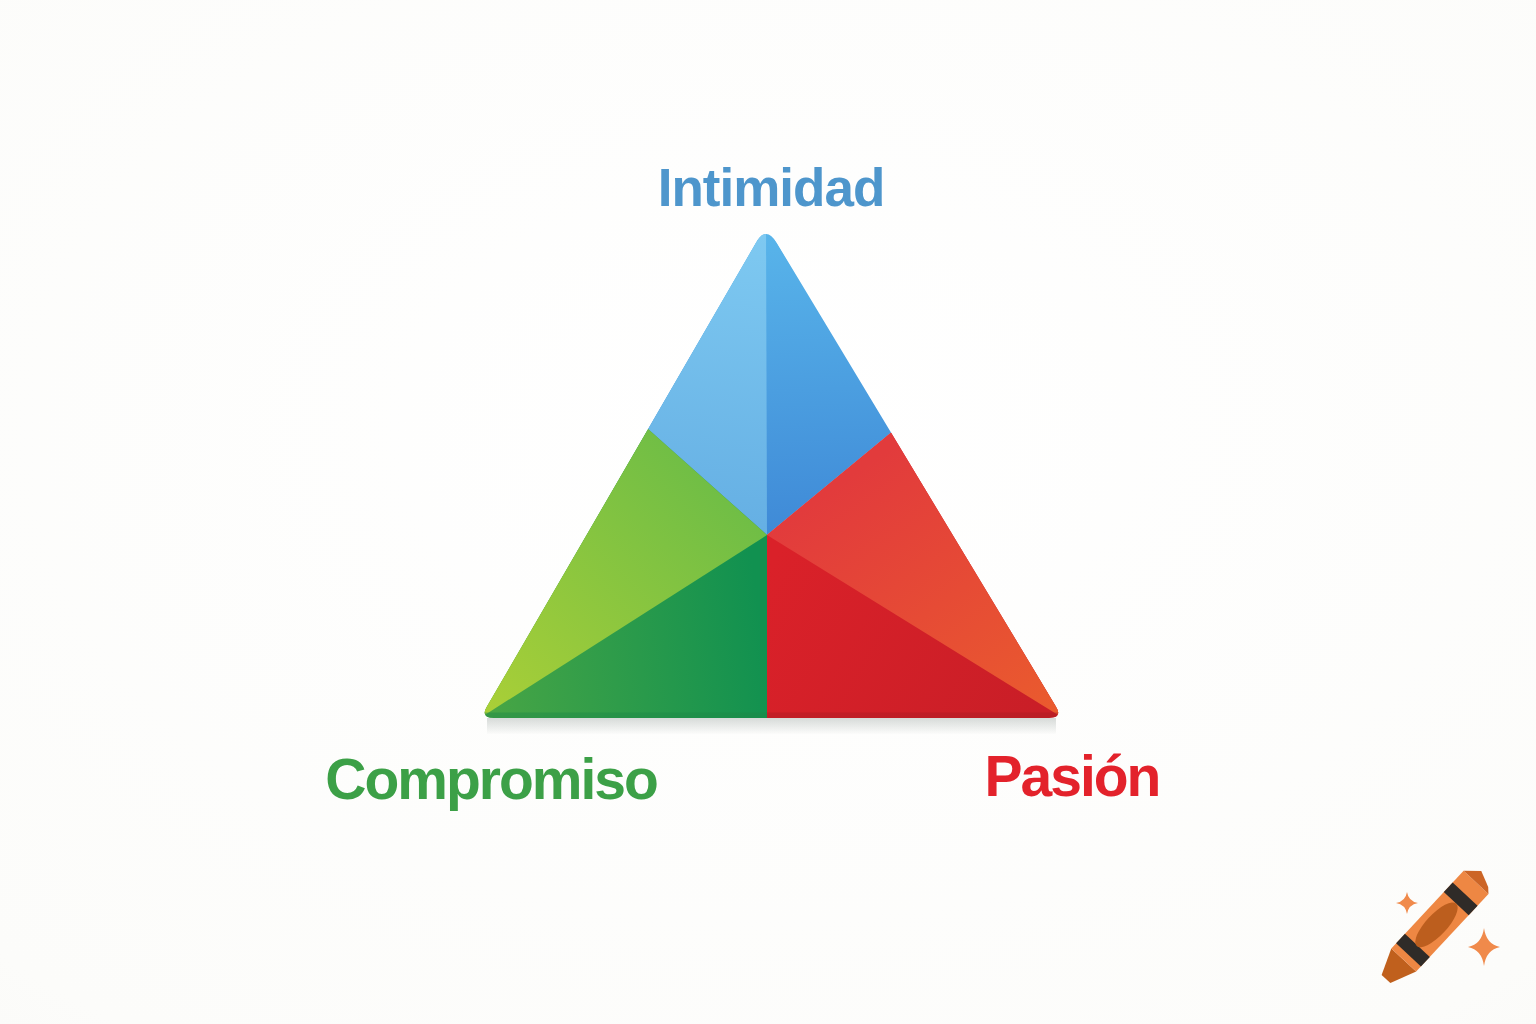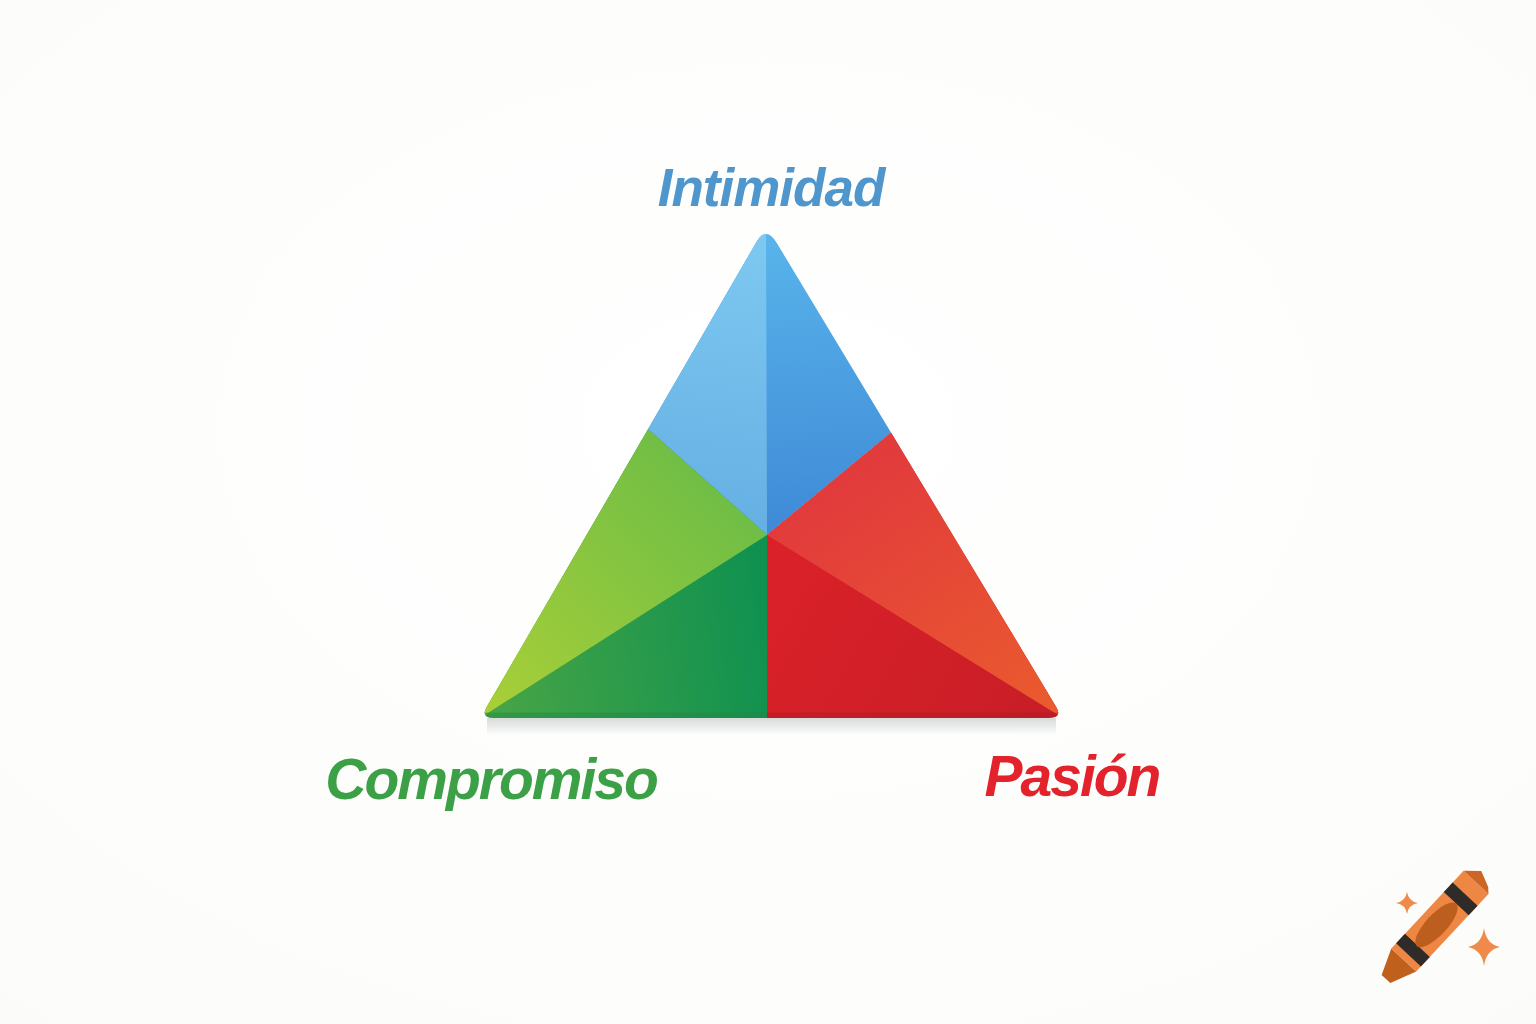--- a/index.html
+++ b/index.html
@@ -1,21 +1,21 @@
 <!DOCTYPE html>
 <html><head>
 <meta charset="utf-8">
 <style>
   html, body { margin: 0; padding: 0; }
   body {
     width: 1536px; height: 1024px; overflow: hidden;
     background: radial-gradient(130% 130% at 50% 42%, #ffffff 0%, #fcfcfa 55%, #f1f1ef 100%);
     font-family: "Liberation Sans", sans-serif;
   }
-  .stage { position: relative; width: 1536px; height: 964px; font-style: italic; }
+  .stage { position: relative; width: 1536px; height: 964px; }
   svg { position: absolute; left: 0; top: 0; }
   .lbl {
     font-family: "Liberation Sans", sans-serif;
     font-weight: bold;
   }
   .lbl-top { letter-spacing: -1px; }
   .lbl-bottom { letter-spacing: -2px; }
 </style>
 </head>
 <body>

